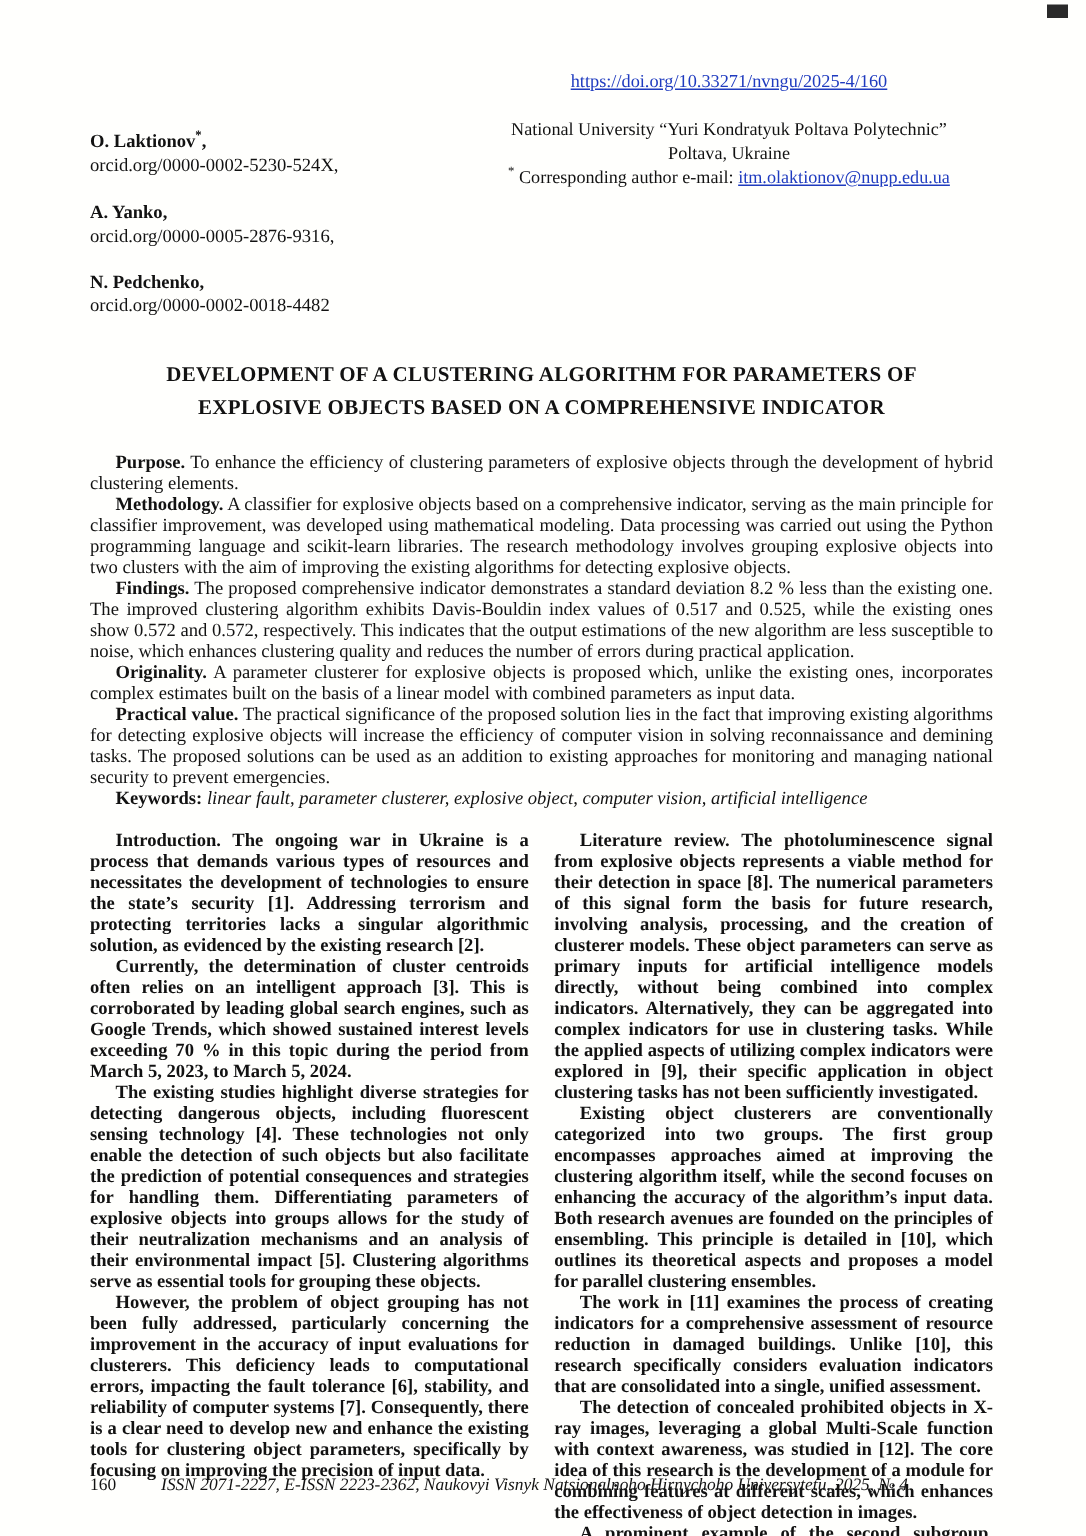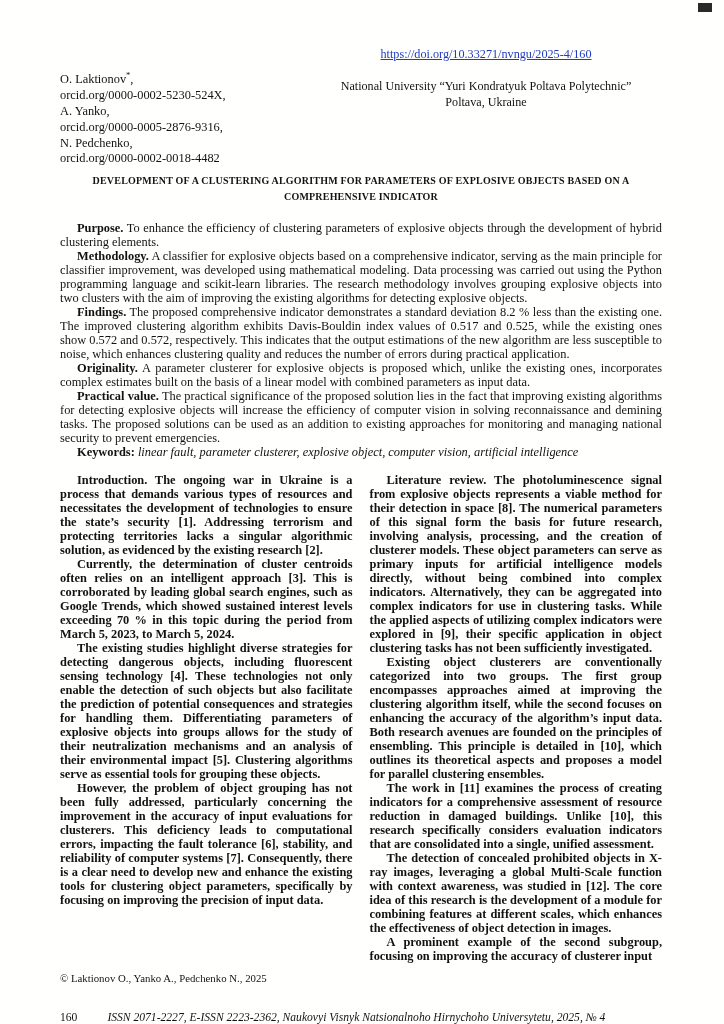--- a/index.html
+++ b/index.html
@@ -6,37 +6,37 @@
   html, body { background:#ffffff; }
   .page {
     width:724px; height:1024px; background:#fffffd; color:#121212;
     font-family:"Liberation Serif","DejaVu Serif",serif;
     position:relative; padding:46px 62px 0 60px; overflow:hidden;
   }
   .corner-mark { position:absolute; top:3px; right:12px; width:14px; height:9px; background:#2a2a2a; }
   .link { color:#1f3bbf; text-decoration:underline; cursor:pointer; }
   .header-row { display:flex; justify-content:space-between; align-items:flex-start; }
   .authors { margin-top:26px; font-size:12.4px; line-height:1.28; width:250px; }
-  .author-name { font-weight:normal; }
+  .author-name { font-weight:bold;margin-top:15px; }
   sup { font-size:8.5px; line-height:0; }
   .right-head { width:352px; font-size:12.1px; line-height:1.32;text-align:center; }
   .doi-line { margin-bottom:17px; font-size:12.2px; }
   .title {
-    margin-top:6px; text-align:center; font-weight:bold; font-size:10px;
+    margin-top:28px; text-align:center; font-weight:bold; font-size:14px;
     line-height:1.55; letter-spacing:0.2px; padding:0 8px;
   }
   .abstract { margin-top:17px; font-size:12.4px; line-height:14px; text-align:justify; }
   .abstract p { text-indent:17px; margin:0; }
   .kw-text { font-style:italic; }
   .columns { display:flex; gap:17px; margin-top:14px; font-size:12.4px; line-height:14px; text-align:justify; }
   .col { flex:1; min-width:0;font-weight:bold; }
   .col p { text-indent:17px; margin:0; }
   .copyright { font-size:10.8px; margin-top:9px; }
   .bottom-line {
-    position:absolute; left:60px; right:62px; bottom:0;
+    position:absolute; left:60px; right:62px; bottom:28px;
     font-size:11.6px; display:flex; align-items:flex-end;
   }
   .pagenum { margin-right:30px; }
   .issn { flex:1;font-style:italic; }
 </style>
 </head>
 <body>
 
 <div class="page">
   <div class="corner-mark"></div>
@@ -48,20 +48,21 @@
       <div class="author-name"><span>A. Yanko</span><sup></sup><span>,</span></div>
       <div>orcid.org/0000-0005-2876-9316,</div>
       <div class="author-name"><span>N. Pedchenko</span><sup></sup><span>,</span></div>
       <div>orcid.org/0000-0002-0018-4482</div>
     </div>
 
     <div class="right-head">
       <div class="doi-line"><a class="link">https://doi.org/10.33271/nvngu/2025-4/160</a></div>
       <div>National University “Yuri Kondratyuk Poltava Polytechnic”</div>
       <div>Poltava, Ukraine</div>
+      <div><sup>*</sup><span> Corresponding author e-mail: </span><a class="link">itm.olaktionov@nupp.edu.ua</a></div>
     </div>
   </div>
 
   <h1 class="title">DEVELOPMENT OF A CLUSTERING ALGORITHM FOR PARAMETERS OF EXPLOSIVE OBJECTS BASED ON A COMPREHENSIVE INDICATOR</h1>
 
   <div class="abstract">
     <p><b>Purpose.</b><span> To enhance the efficiency of clustering parameters of explosive objects through the development of hybrid clustering elements.</span></p>
     <p><b>Methodology.</b><span> A classifier for explosive objects based on a comprehensive indicator, serving as the main principle for classifier improvement, was developed using mathematical modeling. Data processing was carried out using the Python programming language and scikit-learn libraries. The research methodology involves grouping explosive objects into two clusters with the aim of improving the existing algorithms for detecting explosive objects.</span></p>
     <p><b>Findings.</b><span> The proposed comprehensive indicator demonstrates a standard deviation 8.2 % less than the existing one. The improved clustering algorithm exhibits Davis-Bouldin index values of 0.517 and 0.525, while the existing ones show 0.572 and 0.572, respectively. This indicates that the output estimations of the new algorithm are less susceptible to noise, which enhances clustering quality and reduces the number of errors during practical application.</span></p>
     <p><b>Originality.</b><span> A parameter clusterer for explosive objects is proposed which, unlike the existing ones, incorporates complex estimates built on the basis of a linear model with combined parameters as input data.</span></p>

